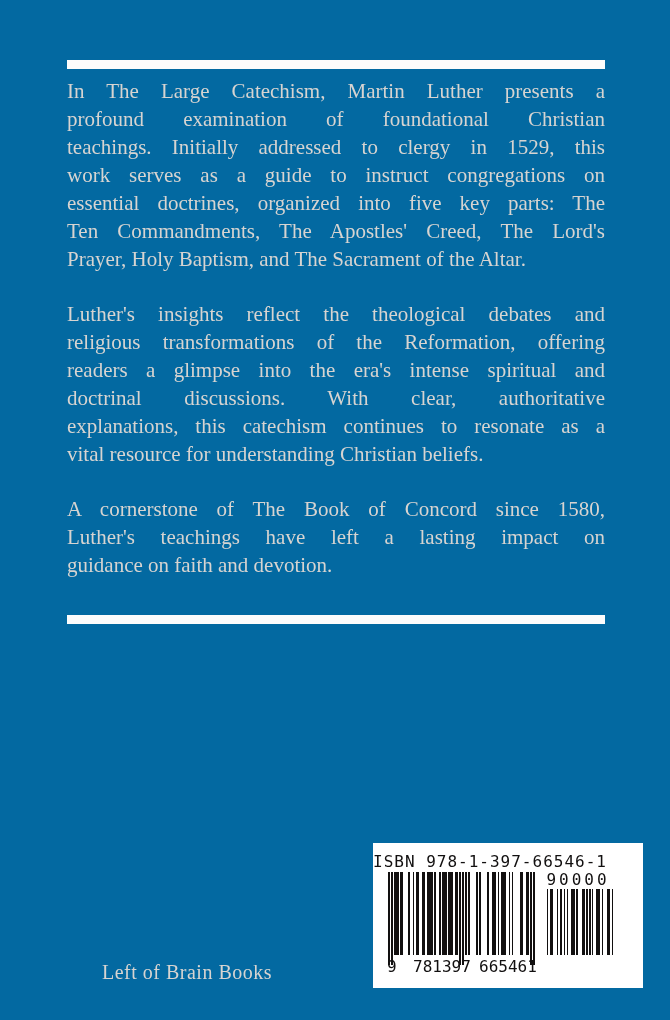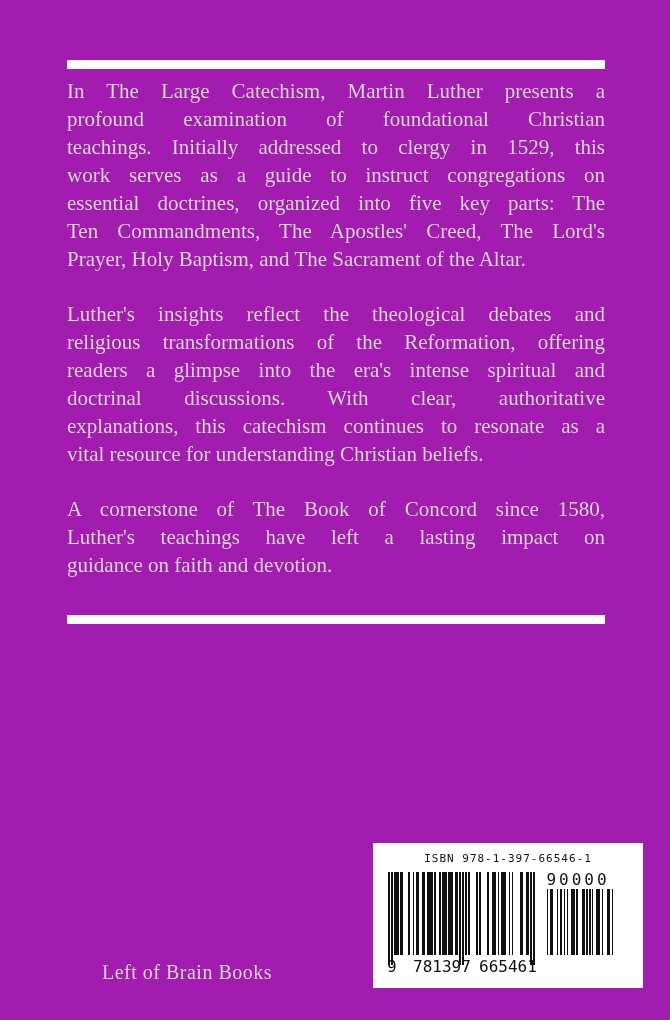--- a/index.html
+++ b/index.html
@@ -1,20 +1,20 @@
 <!DOCTYPE html>
 <html><head>
 <meta charset="utf-8">
 <style>
   html, body { margin: 0; padding: 0; background: #000; }
   .cover {
     position: relative;
     width: 670px;
     height: 1020px;
-    background: #a21caf;
+    background: #0369a1;
     overflow: hidden;
     font-family: "Liberation Serif", serif;
   }
   .rule {
     position: absolute;
     left: 67px;
     width: 538px;
     height: 9px;
     background: #fcfcfc;
   }
@@ -47,23 +47,22 @@
     top: 843px;
     width: 270px;
     height: 145px;
     background: #ffffff;
   }
   .isbn {
     position: absolute;
     left: 0;
     top: 9px;
     width: 100%;
-    text-align: center;
     font-family: "DejaVu Sans Mono", monospace;
-    font-size: 11px;
+    font-size: 16px;
     letter-spacing: 1px;
     color: #121010;
     white-space: nowrap;
   }
   .price {
     position: absolute;
     left: 172px;
     top: 27px;
     width: 66px;
     text-align: center;

